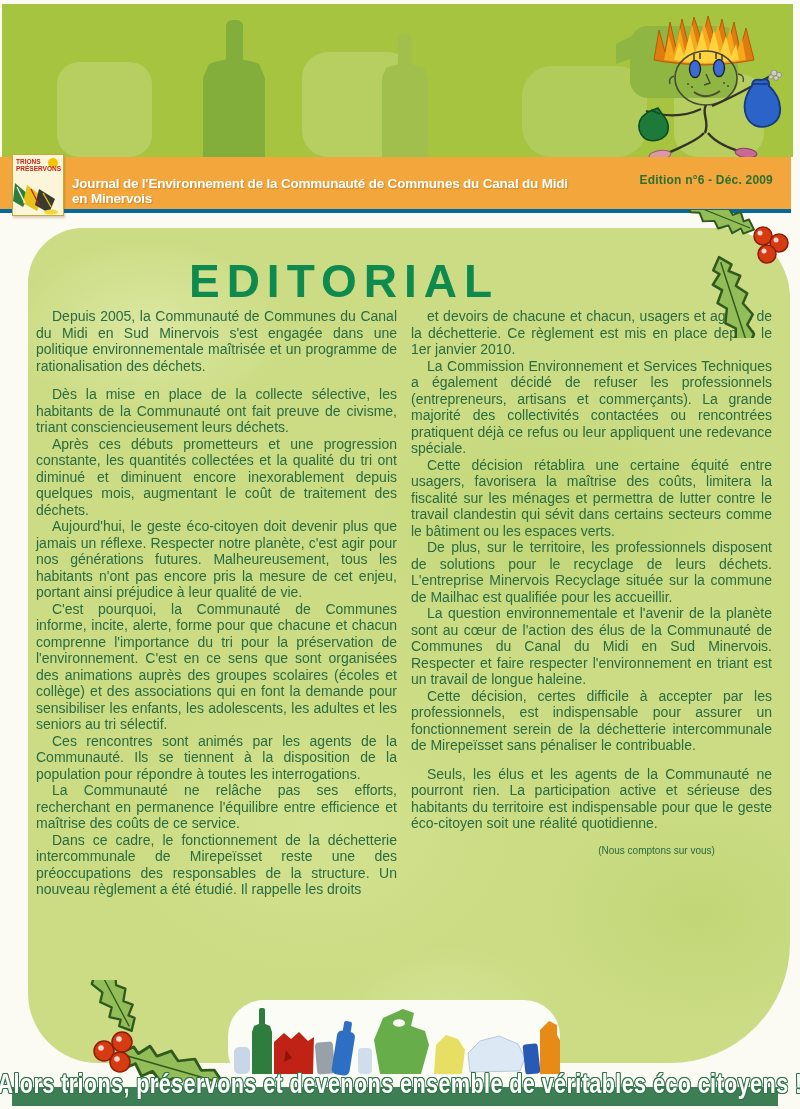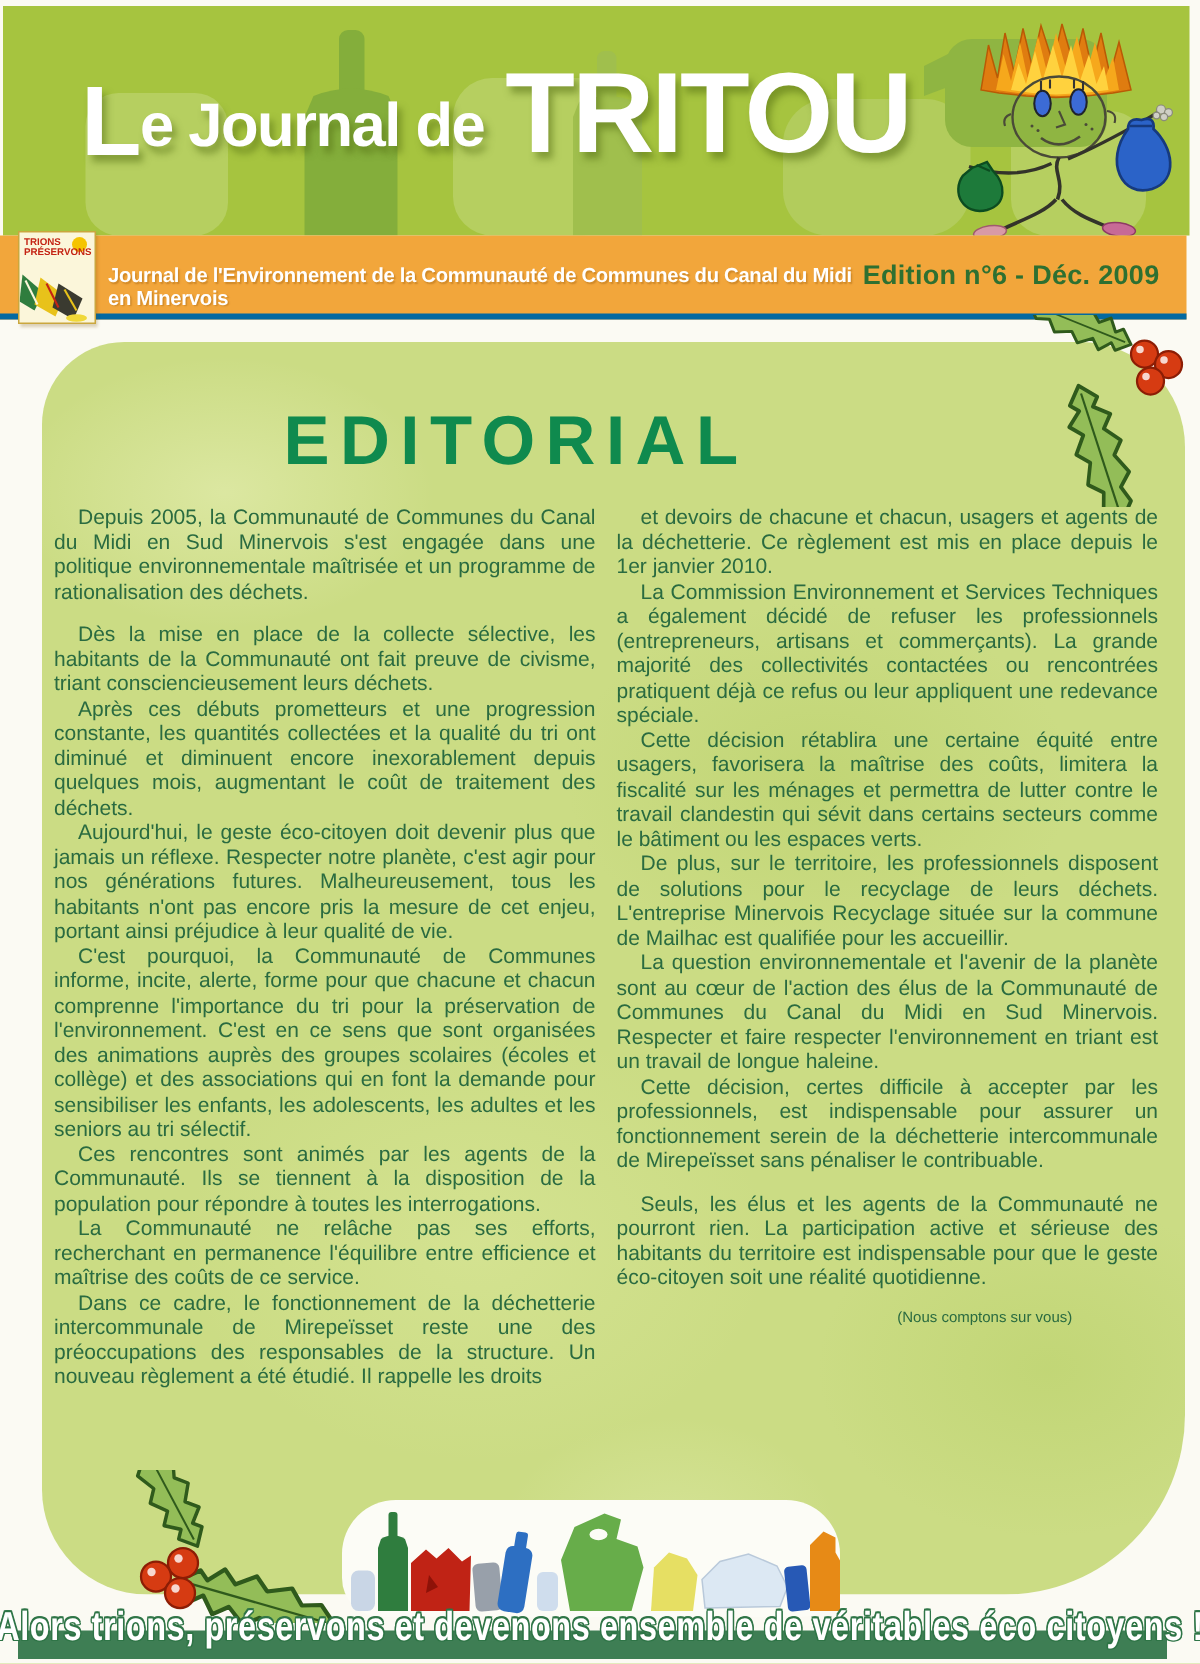--- a/index.html
+++ b/index.html
@@ -36,43 +36,43 @@
   .logo-text{position:absolute;left:3px;top:3px;line-height:7px;z-index:2;}
   .logo-text span{display:block;font-size:6.5px;font-weight:bold;color:#c42414;letter-spacing:0;}
   .logo-art{position:absolute;left:0;top:0;}
   .banner-subtitle{
     position:absolute;left:72px;top:19px;width:505px;
     color:#ffffff;font-weight:bold;font-size:13.5px;letter-spacing:-0.2px;
     text-shadow:1px 1px 1px rgba(140,80,0,.35);
   }
   .banner-edition{
     position:absolute;right:18px;top:16px;
-    color:#2e7031;font-weight:bold;font-size:18px;letter-spacing:0.2px;
+    color:#2e7031;font-weight:bold;font-size:12px;letter-spacing:0.2px;
   }
   
   .panel{
     position:absolute;left:28px;top:228px;width:762px;height:835px;
     background-color:#cbdc84;
     background-image:
       radial-gradient(ellipse 200px 130px at 16% 12%, rgba(250,252,215,.35), transparent 70%),
       radial-gradient(ellipse 240px 170px at 68% 35%, rgba(178,203,95,.4), transparent 70%),
       radial-gradient(ellipse 280px 210px at 38% 72%, rgba(228,238,168,.35), transparent 70%),
       radial-gradient(ellipse 220px 160px at 88% 82%, rgba(172,200,86,.3), transparent 70%),
       radial-gradient(ellipse 160px 110px at 55% 95%, rgba(235,242,190,.3), transparent 70%);
     border-radius:55px 70px 120px 70px;
     box-sizing:border-box;
     padding:22px 18px 0 8px;
   }
   .editorial-heading{
-    margin:12px;padding:4px 120px 0 0;
+    margin:0;padding:4px 120px 0 0;
     text-align:center;
     font-size:46px;font-weight:bold;letter-spacing:7px;
     color:#0f8a4e;
   }
-  .columns{display:flex;gap:14px;margin-top:16px;}
+  .columns{display:flex;gap:14px;}
   .col{flex:1;min-width:0;}
   .col p{
     margin:0;text-indent:16px;text-align:justify;
     font-size:14px;line-height:16.5px;color:#2a6b40;font-weight:500;
   }
   .col p.spacer{height:12px;text-indent:0;}
   .signoff{margin-top:10px;padding-left:130px;text-align:center;}
   .signoff p{text-indent:0;text-align:center;font-size:10px;line-height:17px;color:#2a6b40;margin:0;}
   
   .holly{position:absolute;}
@@ -114,23 +114,20 @@
       </g>
       <g fill="#a0bf4d">
         <rect x="396" y="30" width="13" height="40" rx="5"></rect>
         <path d="M384,64 q19,-8 38,0 l4,10 v79 h-46 v-79 z"></path>
       </g>
       <g fill="#8fb542">
         <rect x="628" y="22" width="108" height="72" rx="18"></rect>
         <path d="M614,40 l16,-8 v22 l-16,6 z"></path>
       </g>
     </svg>
-    <div class="masthead-title">
-      <span class="t-initial">L</span><span class="t-rest">e Journal de</span><span class="t-main">TRITOU</span>
-    </div>
     <svg class="mascot" width="170" height="148" viewBox="0 0 170 148">
 
       <polygon points="30,46 35,16 41,38 46,8 52,34 58,5 64,30 70,3 78,28 84,2 92,30 98,5 104,32 110,8 116,36 122,14 130,46 118,48 100,50 80,51 60,50 42,48" fill="#df7c10" stroke="#b95a05" stroke-width="1"></polygon>
       <polygon points="40,46 45,22 50,40 56,14 61,38 68,10 74,34 80,8 87,33 94,10 100,36 106,14 112,40 118,24 122,46 104,49 82,50 62,49" fill="#f6a81c"></polygon>
       <polygon points="50,46 55,28 60,42 66,20 71,40 78,16 84,38 90,16 96,40 102,22 107,42 112,30 115,46 98,48 80,49 64,48" fill="#ffd23e"></polygon>
 
       <ellipse cx="82" cy="64" rx="31" ry="27" fill="none" stroke="#4a4a38" stroke-width="1.6"></ellipse>
       <path d="M50,62 q-6,2 -4,8" fill="none" stroke="#4a4a38" stroke-width="1.4"></path>
       <path d="M114,60 q7,1 5,8" fill="none" stroke="#4a4a38" stroke-width="1.4"></path>
 

